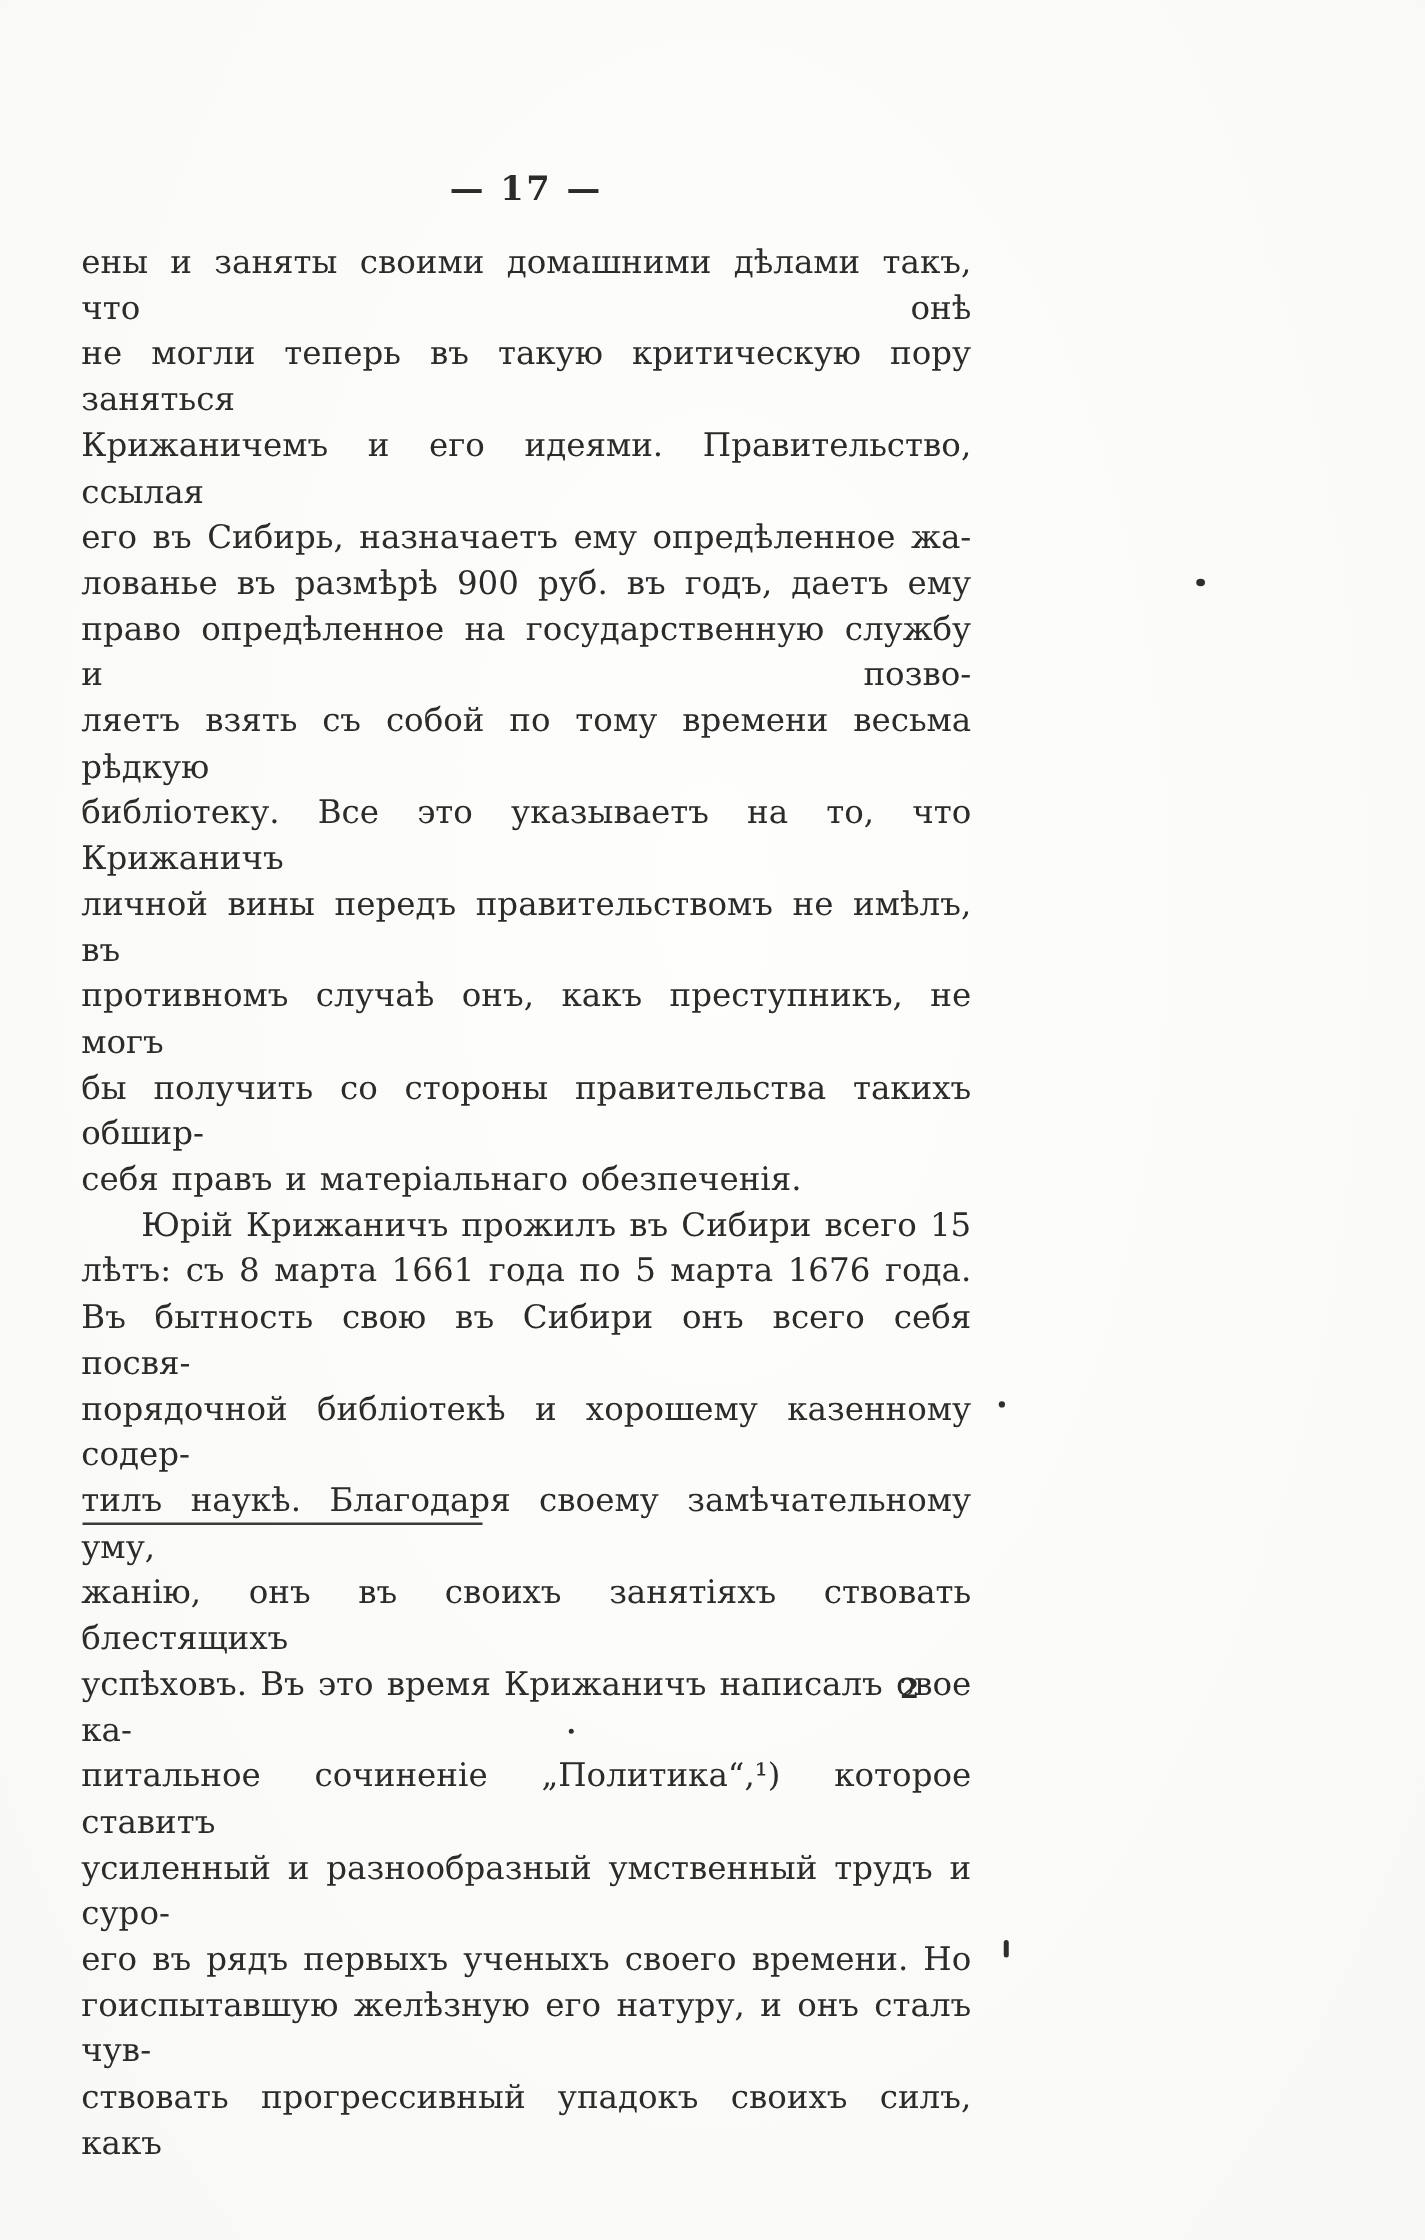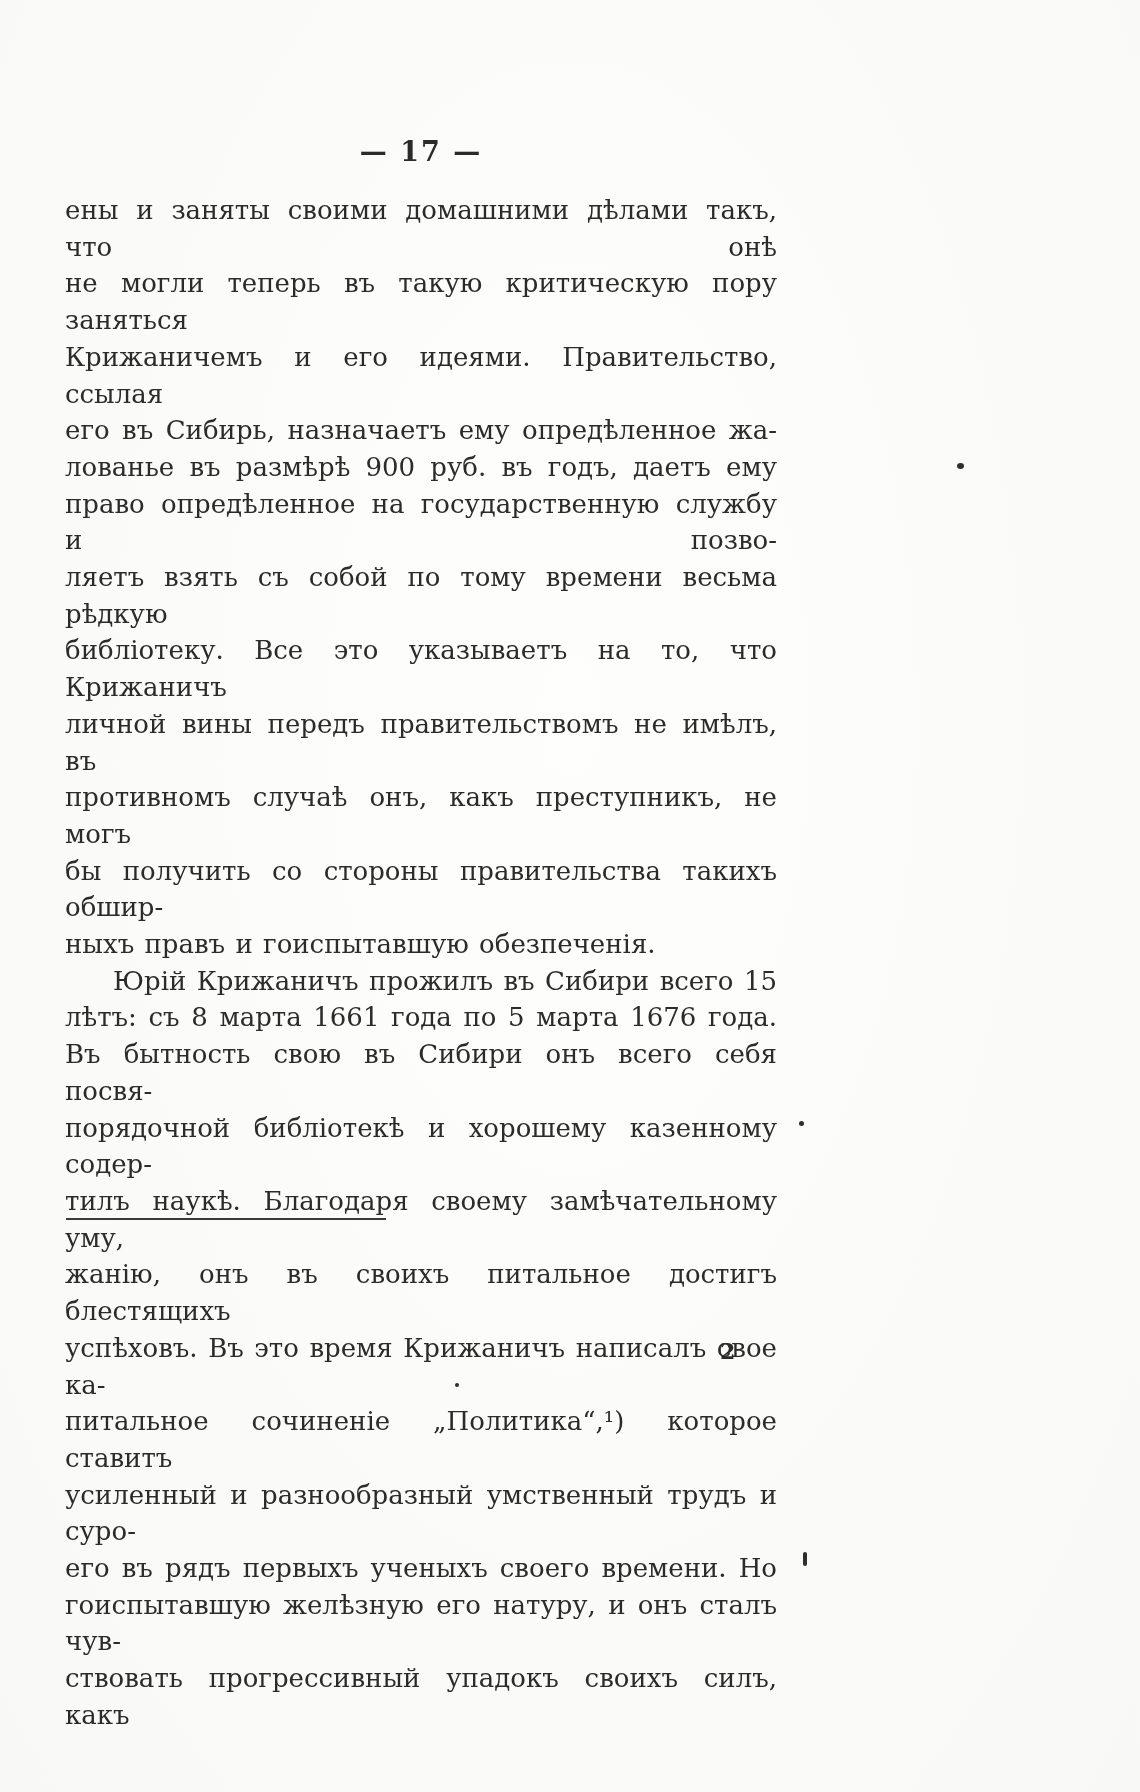--- a/index.html
+++ b/index.html
@@ -89,27 +89,27 @@
       <div class="line fill">не могли теперь въ такую критическую пору заняться</div>
       <div class="line fill">Крижаничемъ и его идеями. Правительство, ссылая</div>
       <div class="line fill">его въ Сибирь, назначаетъ ему опредѣленное жа-</div>
       <div class="line fill">лованье въ размѣрѣ 900 руб. въ годъ, даетъ ему</div>
       <div class="line fill">право опредѣленное на государственную службу и позво-</div>
       <div class="line fill">ляетъ взять съ собой по тому времени весьма рѣдкую</div>
       <div class="line fill">библіотеку. Все это указываетъ на то, что Крижаничъ</div>
       <div class="line fill">личной вины передъ правительствомъ не имѣлъ, въ</div>
       <div class="line fill">противномъ случаѣ онъ, какъ преступникъ, не могъ</div>
       <div class="line fill">бы получить со стороны правительства такихъ обшир-</div>
-      <div class="line last">ныхъ правъ и гоиспытавшую обезпеченія.</div>
+      <div class="line last">себя правъ и матеріальнаго обезпеченія.</div>
       <div class="line fill indent">Юрій Крижаничъ прожилъ въ Сибири всего 15</div>
       <div class="line fill">лѣтъ: съ 8 марта 1661 года по 5 марта 1676 года.</div>
       <div class="line fill">Въ бытность свою въ Сибири онъ всего себя посвя-</div>
       <div class="line fill">порядочной библіотекѣ и хорошему казенному содер-</div>
       <div class="line fill">тилъ наукѣ. Благодаря своему замѣчательному уму,</div>
-      <div class="line fill">жанію, онъ въ своихъ питальное достигъ блестящихъ</div>
+      <div class="line fill">жанію, онъ въ своихъ занятіяхъ ствовать блестящихъ</div>
       <div class="line fill">успѣховъ. Въ это время Крижаничъ написалъ свое ка-</div>
       <div class="line fill">питальное сочиненіе „Политика“,¹) которое ставитъ</div>
       <div class="line fill">усиленный и разнообразный умственный трудъ и суро-</div>
       <div class="line fill">его въ рядъ первыхъ ученыхъ своего времени. Но</div>
       <div class="line fill">гоиспытавшую желѣзную его натуру, и онъ сталъ чув-</div>
       <div class="line fill">ствовать прогрессивный упадокъ своихъ силъ, какъ</div>
     </div>
 
   <div class="footnote-rule"></div>
 

